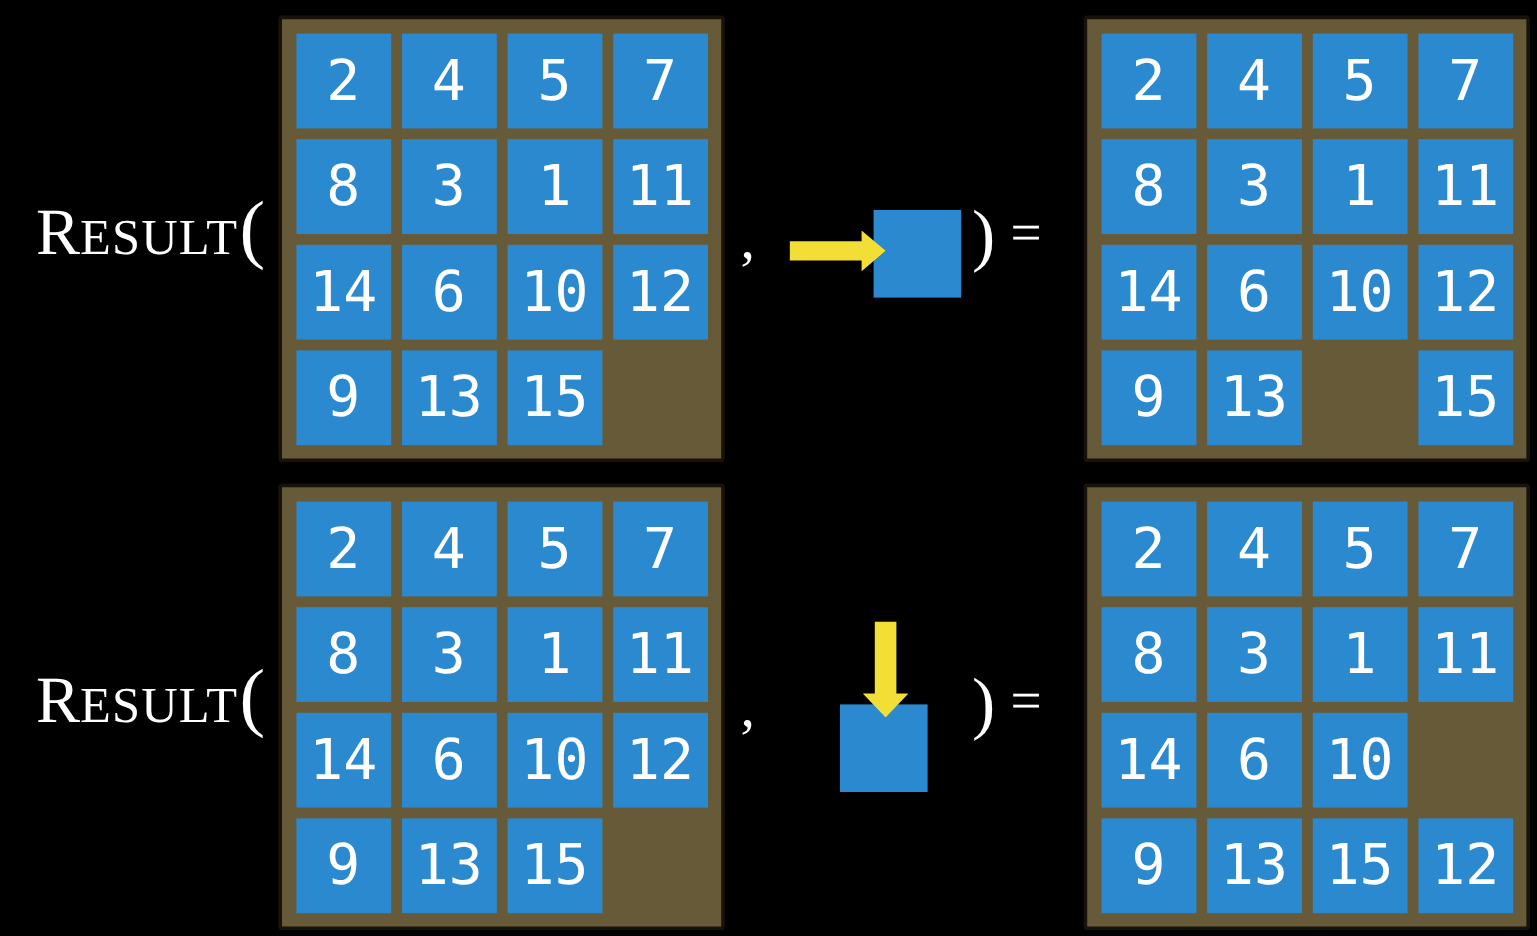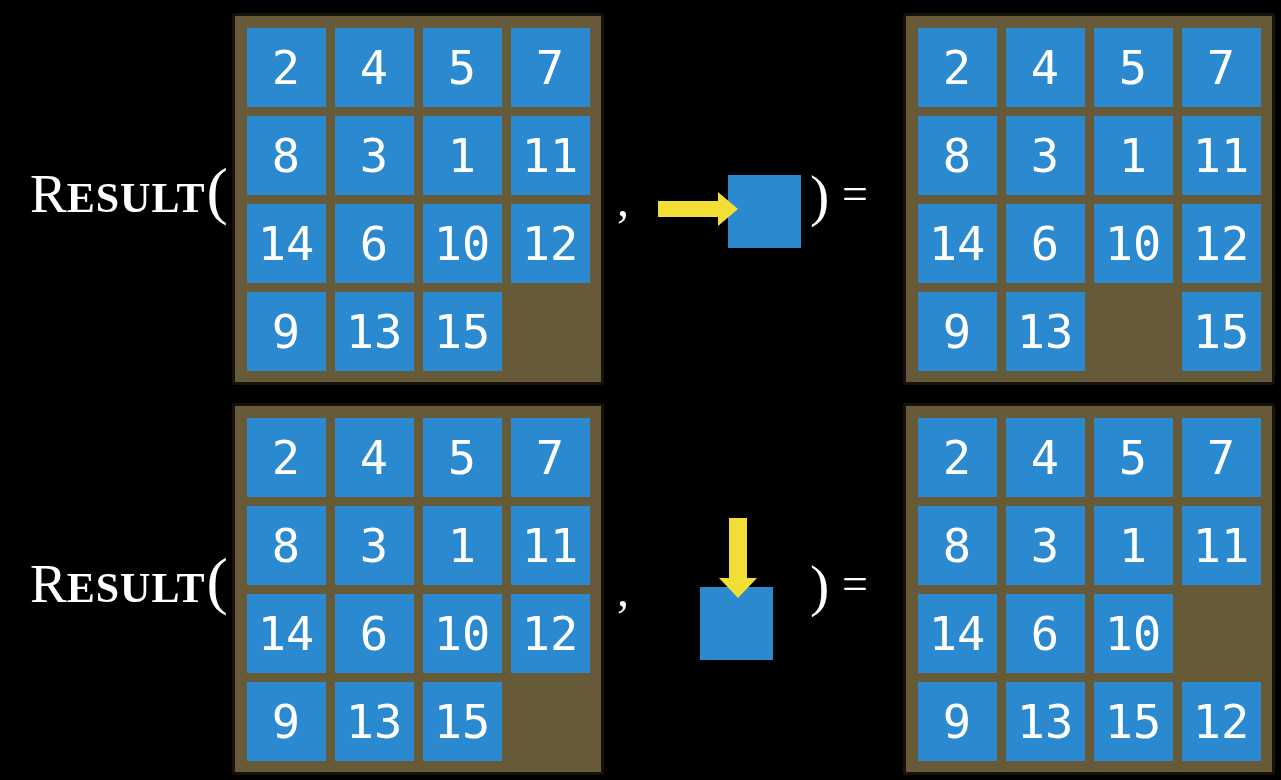--- a/index.html
+++ b/index.html
@@ -32,21 +32,21 @@
 
   
   .result-label {
     position: absolute; left: 30px; top: 159px;
     display: flex; align-items: baseline;
     color: var(--text-white);
     white-space: nowrap;
     line-height: 1;
   }
   .result-label .cap   { font-size: 55px; }
-  .result-label .small { font-size: 42px; letter-spacing: 1px; font-weight: bold; }
+  .result-label .small { font-size: 42px; letter-spacing: 1px; }
   .result-label .open-paren { font-size: 64px; font-weight: 400; margin-left: 1px; }
 
   
   .board {
     position: absolute;
     width: 372px; height: 372px;
     background: var(--board-brown);
     border: 3px solid var(--board-border);
     border-radius: 3px;
     padding: 13px;

